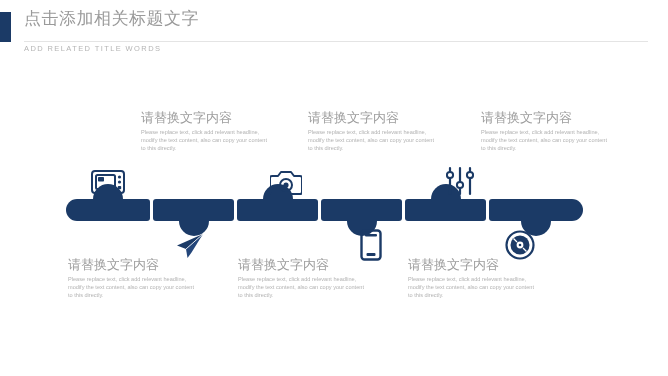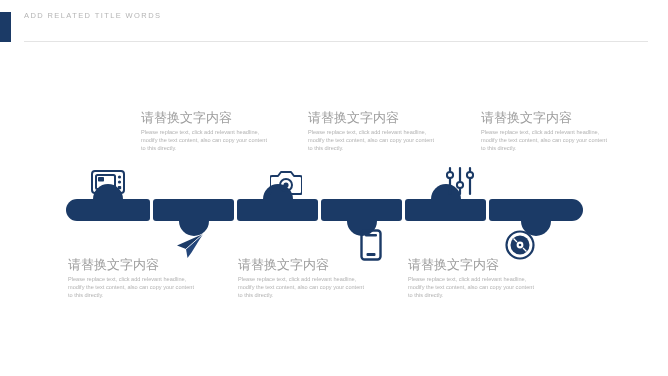--- a/index.html
+++ b/index.html
@@ -45,21 +45,21 @@
     color: #9a9a9a;
     letter-spacing: 0.5px;
     white-space: nowrap;
   }
   #header-title-en {
     font-size: 7.5px;
     line-height: 10px;
     color: #b5b5b5;
     letter-spacing: 1.4px;
     white-space: nowrap;
-    margin-top: 2px;
+    margin-top: 15px;
   }
   #header-divider {
     position: absolute;
     left: 24px;
     top: 41px;
     width: 624px;
     height: 1px;
     background: #e4e4e4;
   }
 
@@ -127,20 +127,21 @@
   }
 </style>
 </head>
 <body>
 
 <div id="slide">
 
   <div id="header">
     <div id="header-accent-bar"></div>
     <div id="header-titles">
+      <div id="header-title-cn">点击添加相关标题文字</div>
       <div id="header-title-en">ADD RELATED TITLE WORDS</div>
     </div>
     <div id="header-divider"></div>
   </div>
 
   <div id="timeline">
     <div class="seg first" style="left:0px; width:84px;">
       <div class="bump up"></div>
     </div>
     <div class="seg mid" style="left:87px; width:81px;">

